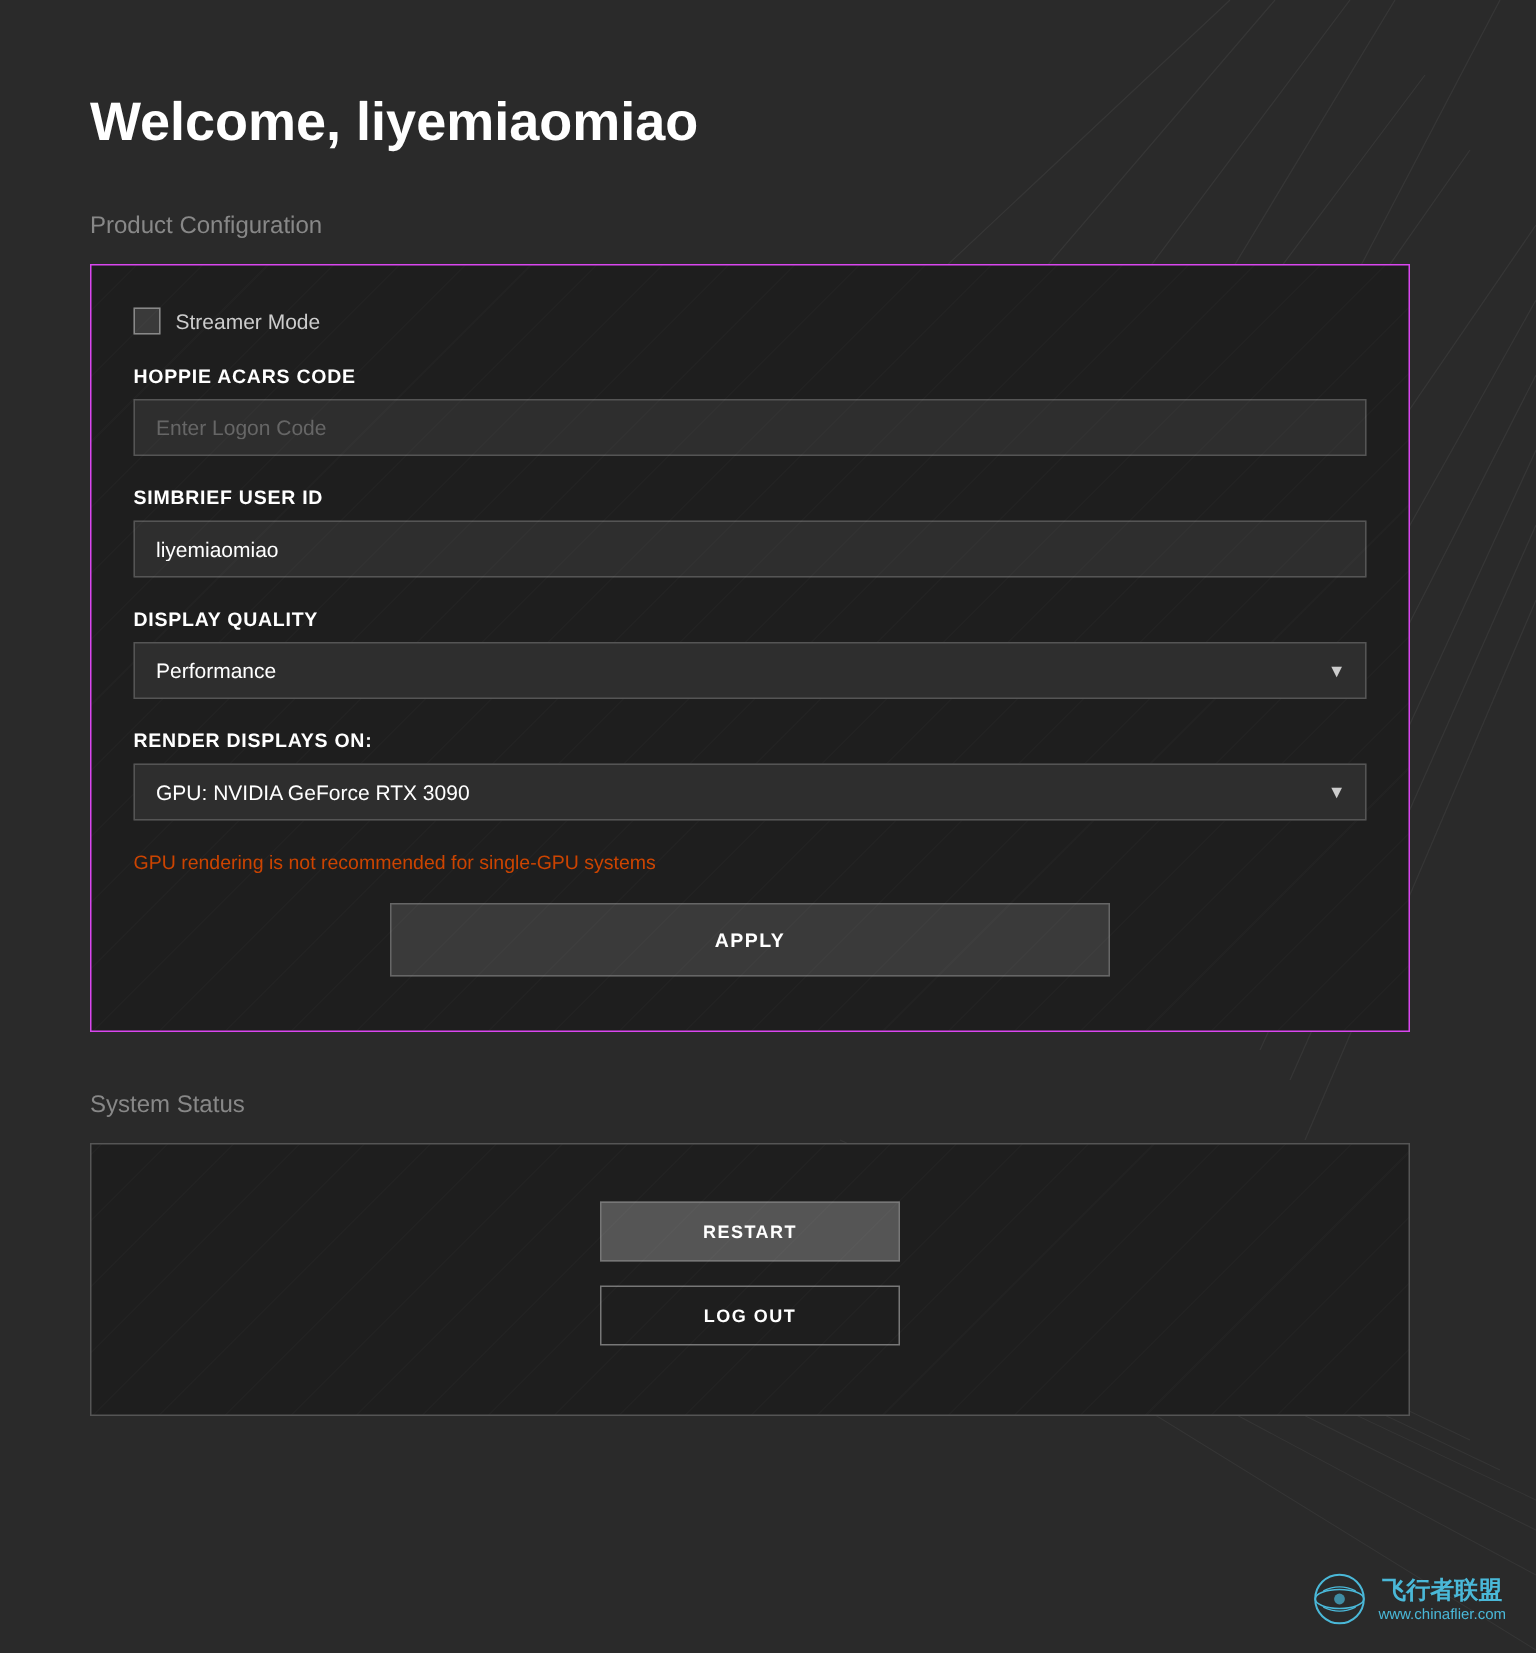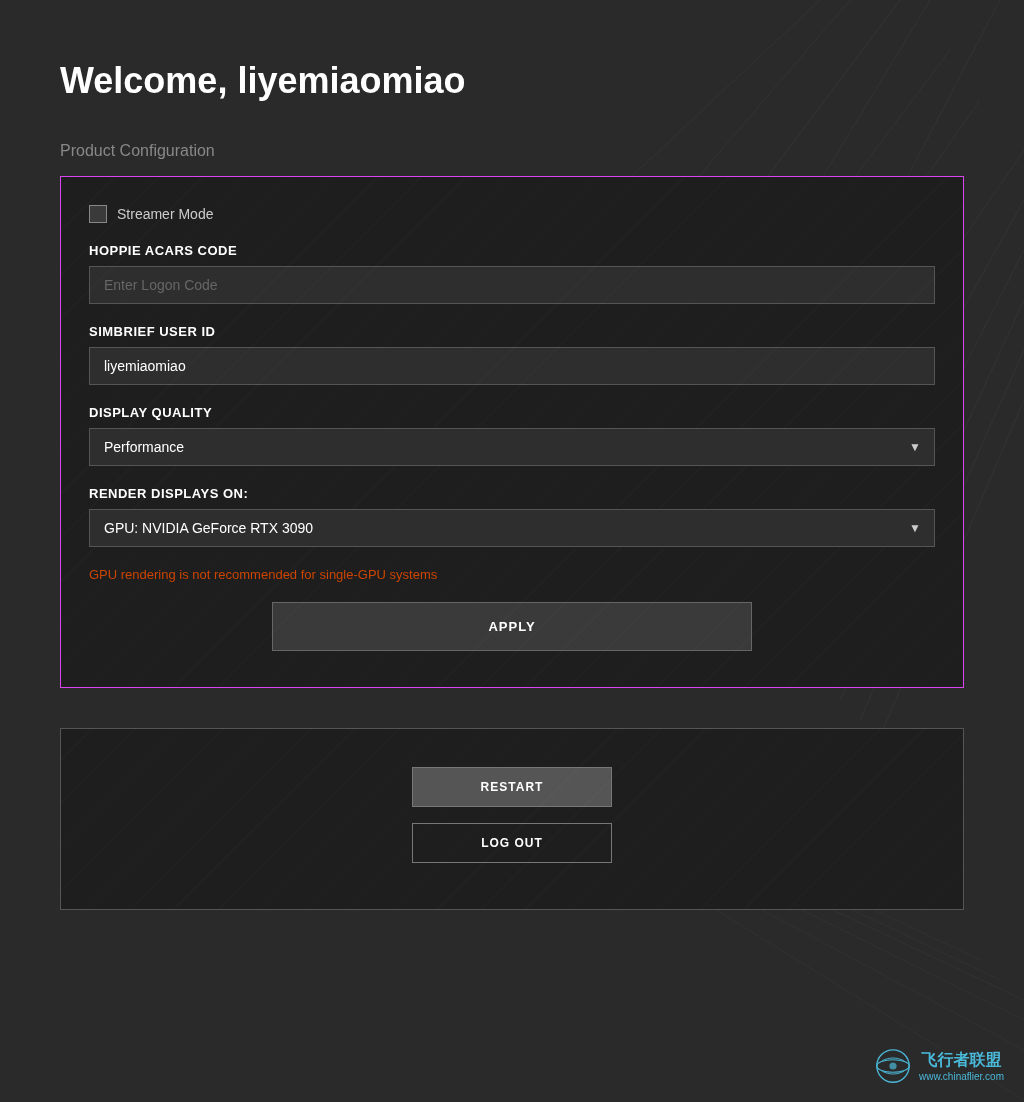--- a/index.html
+++ b/index.html
@@ -25,21 +25,21 @@
       left: 0;
       width: 100%;
       height: 100%;
       pointer-events: none;
       z-index: 0;
     }
 
     .content {
       position: relative;
       z-index: 1;
-      padding: 60px 60px 40px 60px;
+      padding: 60px 84px 40px 60px;
     }
 
     .welcome-title {
       font-size: 36px;
       font-weight: 700;
       color: #ffffff;
       margin-bottom: 40px;
     }
 
     .section-title {
@@ -334,20 +334,21 @@
         <span class="select-arrow">▼</span>
       </div>
     </div>
 
     <p class="warning-text">GPU rendering is not recommended for single-GPU systems</p>
 
     <button class="apply-btn">APPLY</button>
 
   </div>
 
+  <h2 class="section-title">System Status</h2>
 
   <div class="system-status-panel">
     <div class="system-buttons">
       <button class="restart-btn">RESTART</button>
       <button class="logout-btn">LOG OUT</button>
     </div>
   </div>
 
 </div>
 

